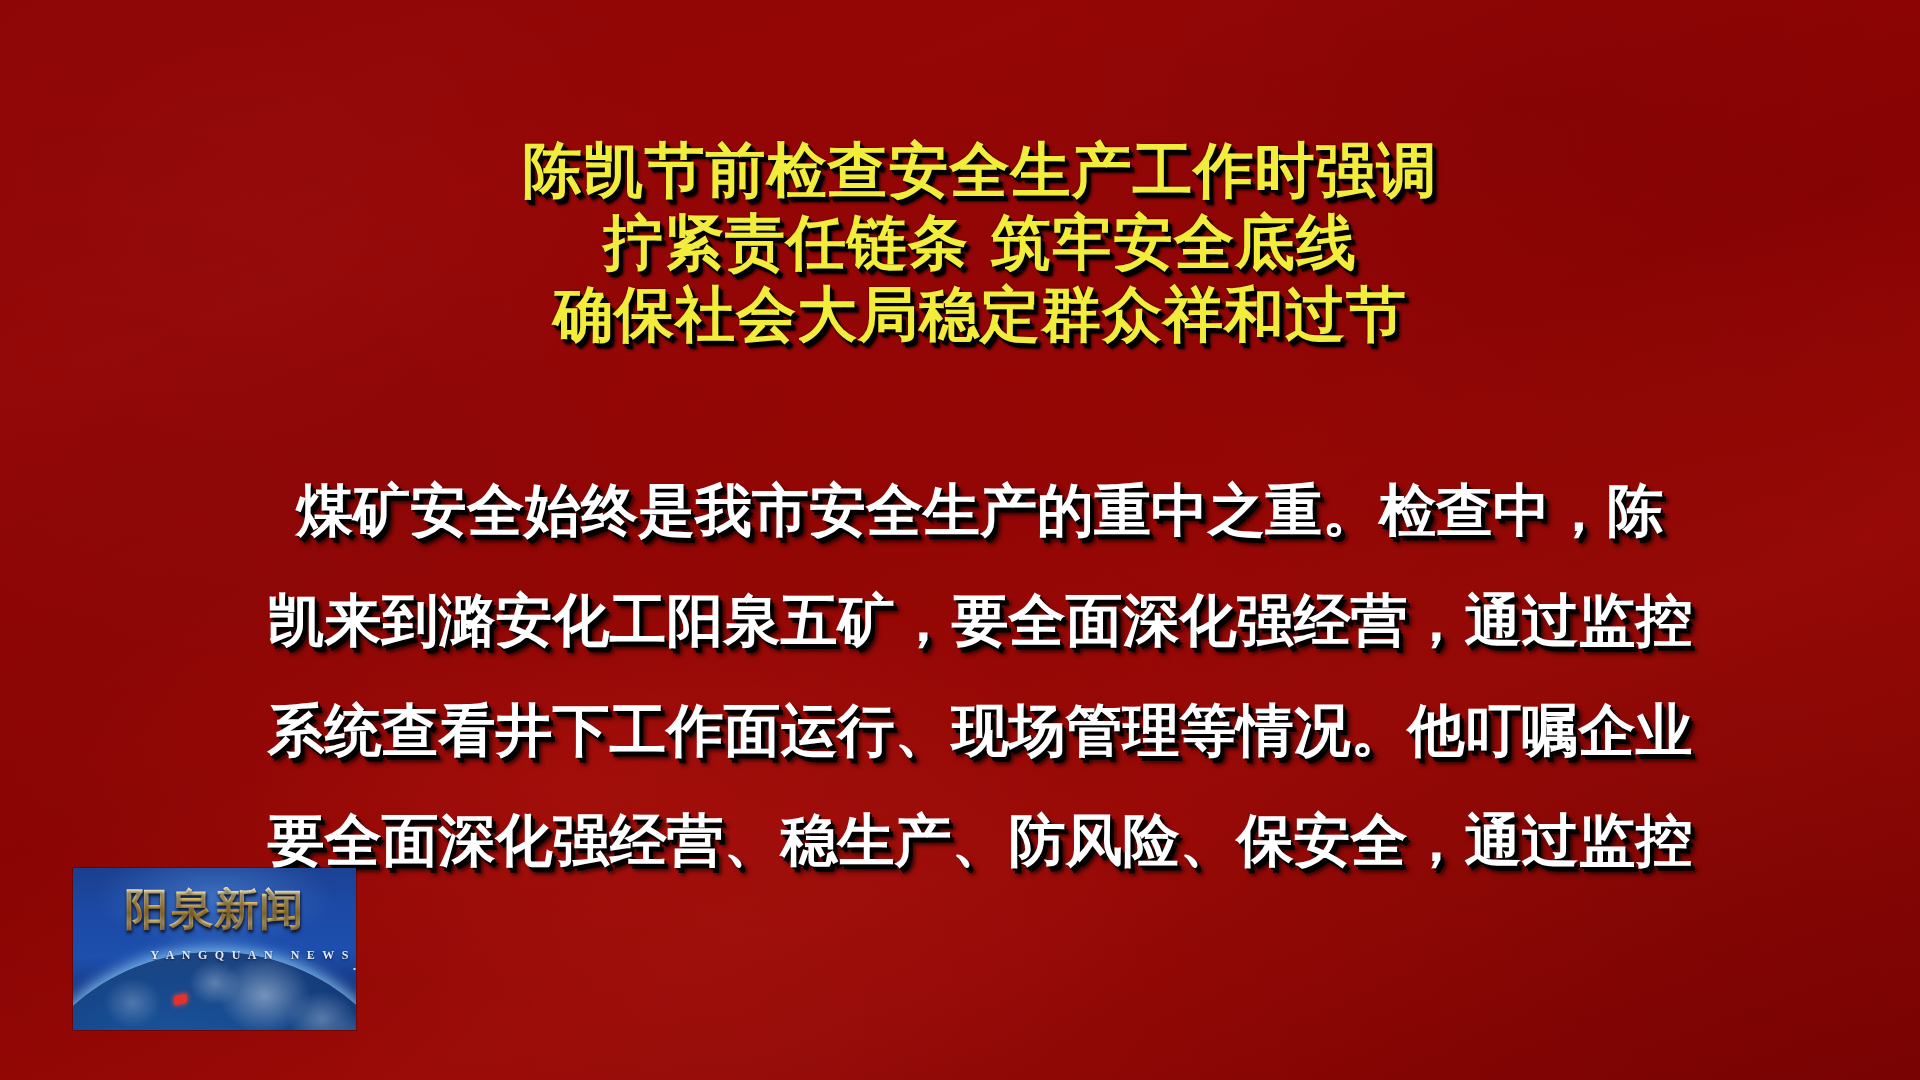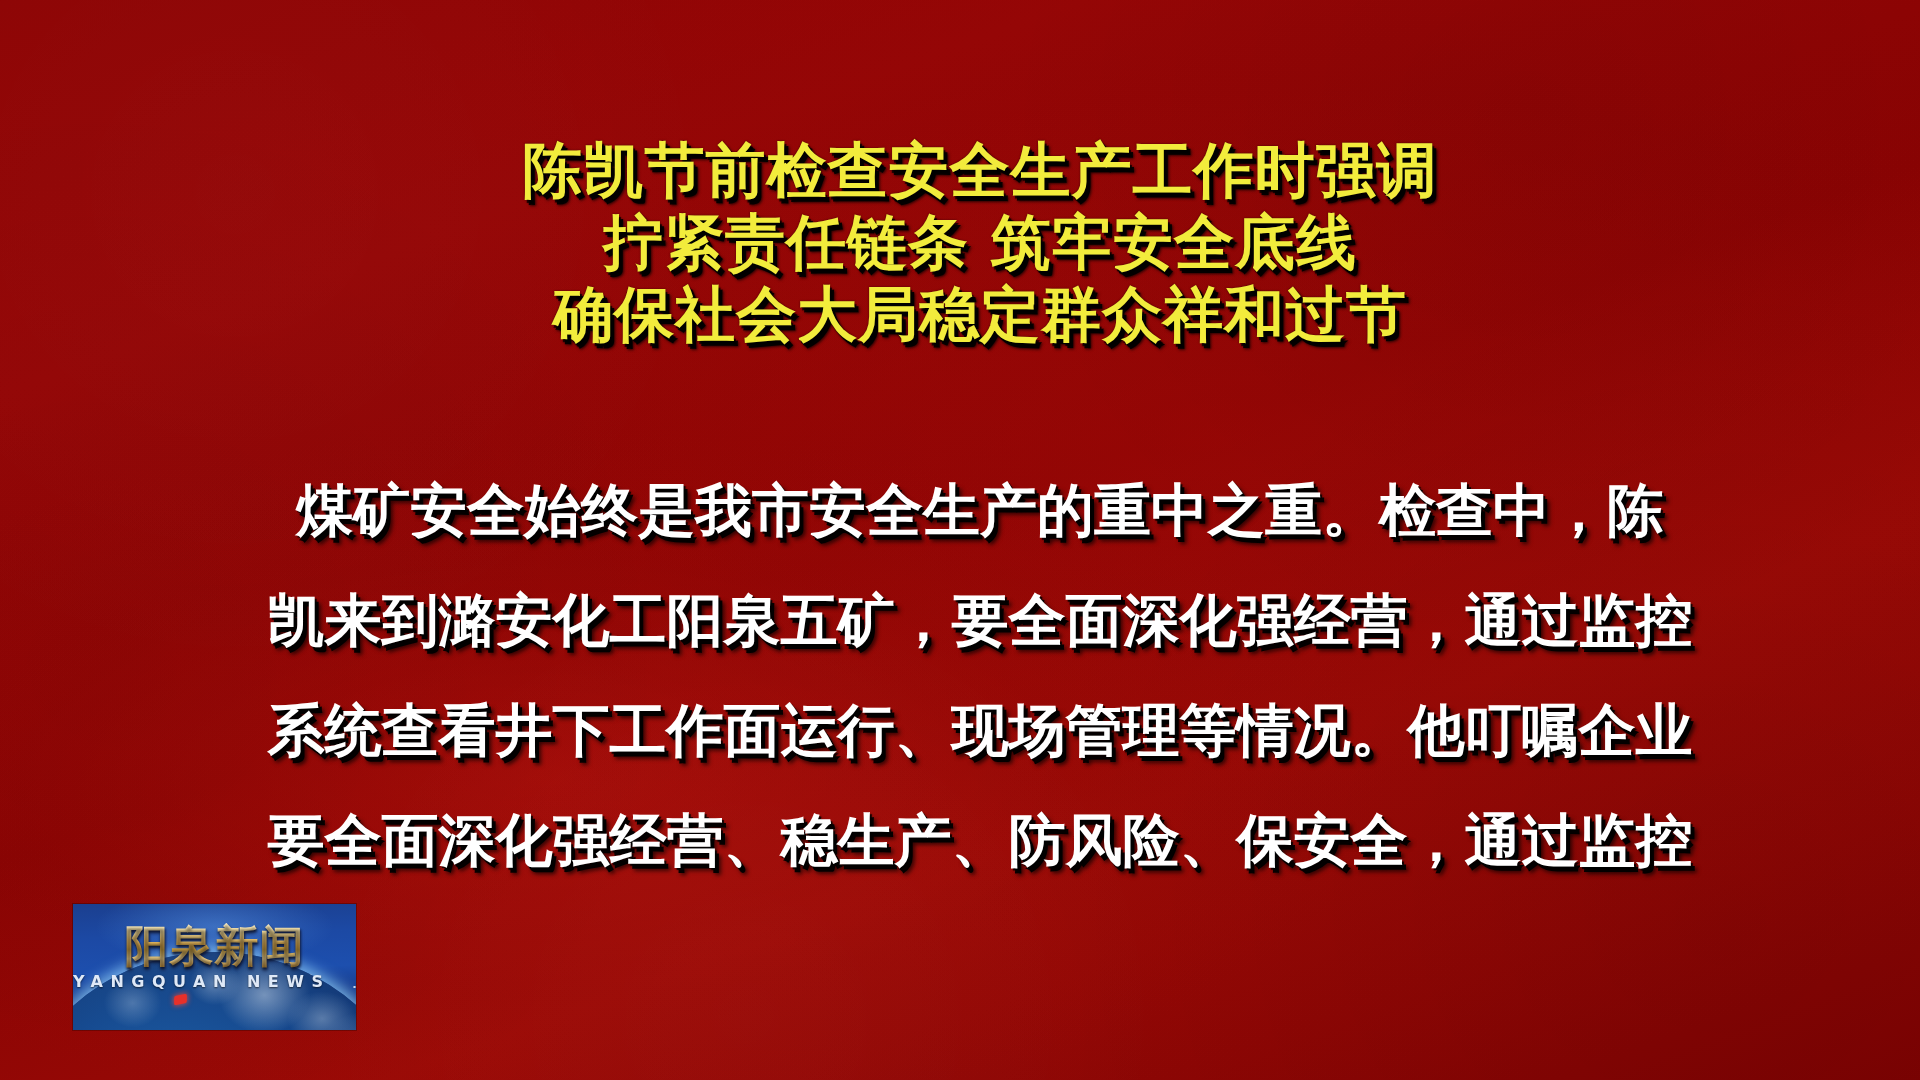--- a/index.html
+++ b/index.html
@@ -82,27 +82,28 @@
        6px 7px 4px rgba(0,0,0,0.70),
        2px 2px 1px rgba(0,0,0,0.9);
   }
 
   
   #station-logo {
     position: absolute;
     left: 73px;
     bottom: 50px;
     width: 283px;
-    height: 126px;
+    height: 162px;
     z-index: 6;
     overflow: hidden;
     background:
       radial-gradient(ellipse 60% 45% at 50% 18%, rgba(120,185,255,0.35) 0%, rgba(30,70,160,0.0) 70%),
       linear-gradient(178deg, #1b3f8f 0%, #1c49a4 26%, #1d4fae 52%, #16357e 78%, #0e2560 100%);
     box-shadow: 0 0 0 1px rgba(0,0,0,0.25);
+    font-family: Liberation Serif, serif;
   }
   
   .logo-stars {
     position: absolute;
     inset: 0;
     background-image:
       radial-gradient(circle, rgba(255,255,255,0.95) 0.9px, rgba(255,255,255,0) 1.6px),
       radial-gradient(circle, rgba(190,225,255,0.85) 0.8px, rgba(255,255,255,0) 1.5px),
       radial-gradient(circle, rgba(255,255,255,0.7) 0.7px, rgba(255,255,255,0) 1.4px),
       radial-gradient(circle, rgba(255,255,255,0.8) 0.8px, rgba(255,255,255,0) 1.5px),
@@ -174,23 +175,23 @@
     background-clip: text;
     color: transparent;
     -webkit-text-fill-color: transparent;
     text-shadow: 0 2px 3px rgba(0,0,0,0.45);
     filter: drop-shadow(1px 2px 1px rgba(20,30,70,0.85));
   }
   .logo-subtitle {
     position: absolute;
     left: 0;
     right: 0;
-    top: 68px;
-    text-align: left;
-    font-size: 16px;
+    top: 80px;
+    text-align: right;
+    font-size: 12px;
     font-weight: bold;
     letter-spacing: 7.5px;
     color: #dfe9f7;
     text-shadow: 0 1px 2px rgba(0,0,0,0.6);
     white-space: nowrap;
   }
 </style>
 </head>
 <body>
 

